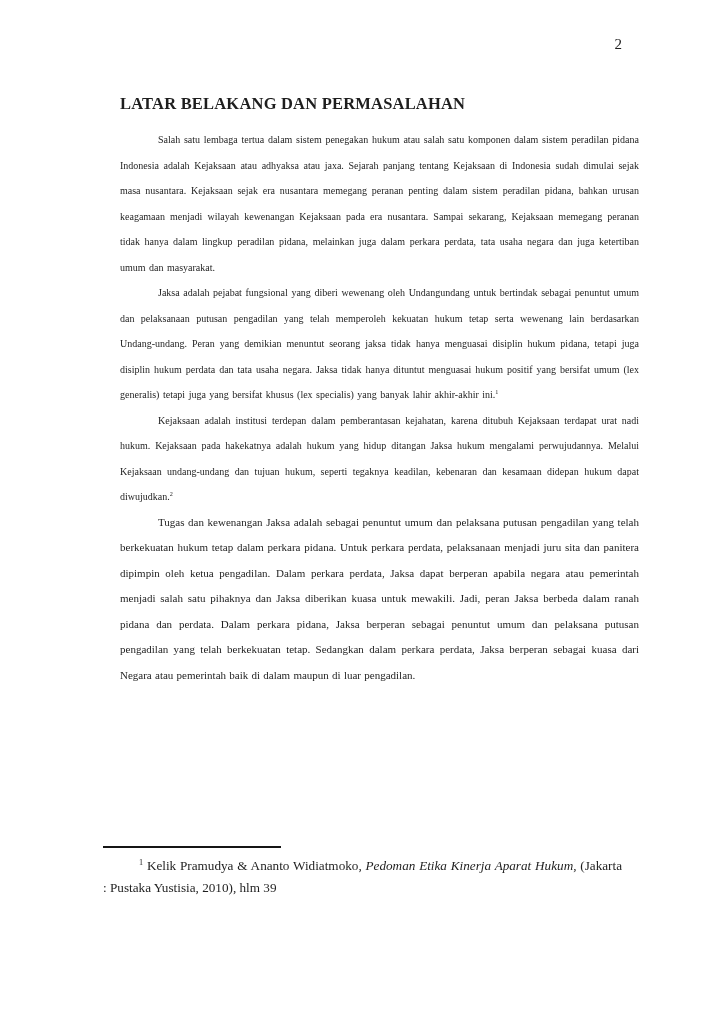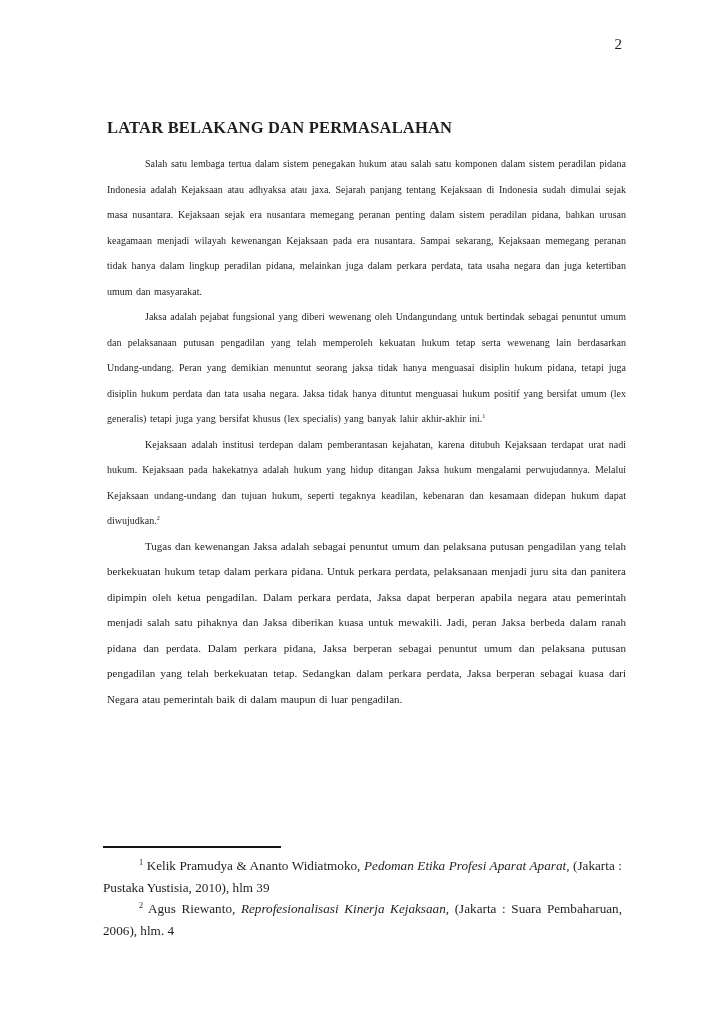--- a/index.html
+++ b/index.html
@@ -22,23 +22,22 @@
     top: 36px;
     left: 103px;
     width: 519px;
     text-align: right;
     font-size: 15px;
     padding-right: 2px;
   }
   .content {
     position: absolute;
     top: 94px;
-    left: 107px;
+    left: 120px;
     width: 519px;
-    margin-top: 24px;
   }
   .heading {
     margin: 0 0 13px 0;
     font-size: 16.5px;
     font-weight: bold;
     letter-spacing: 0.2px;
   }
   .para {
     margin: 0;
     text-align: justify;
@@ -94,18 +93,17 @@
         <p class="para"><span>Salah satu lembaga tertua dalam sistem penegakan hukum atau salah satu komponen dalam sistem peradilan pidana Indonesia adalah Kejaksaan atau adhyaksa atau jaxa. Sejarah panjang tentang Kejaksaan di Indonesia sudah dimulai sejak masa nusantara. Kejaksaan sejak era nusantara memegang peranan penting dalam sistem peradilan pidana, bahkan urusan keagamaan menjadi wilayah kewenangan Kejaksaan pada era nusantara. Sampai sekarang, Kejaksaan memegang peranan tidak hanya dalam lingkup peradilan pidana, melainkan juga dalam perkara perdata, tata usaha negara dan juga ketertiban umum dan masyarakat.</span></p>
         <p class="para"><span>Jaksa adalah pejabat fungsional yang diberi wewenang oleh Undangundang untuk bertindak sebagai penuntut umum dan pelaksanaan putusan pengadilan yang telah memperoleh kekuatan hukum tetap serta wewenang lain berdasarkan Undang-undang. Peran yang demikian menuntut seorang jaksa tidak hanya menguasai disiplin hukum pidana, tetapi juga disiplin hukum perdata dan tata usaha negara. Jaksa tidak hanya dituntut menguasai hukum positif yang bersifat umum (lex generalis) tetapi juga yang bersifat khusus (lex specialis) yang banyak lahir akhir-akhir ini.</span><sup>1</sup></p>
         <p class="para"><span>Kejaksaan adalah institusi terdepan dalam pemberantasan kejahatan, karena ditubuh Kejaksaan terdapat urat nadi hukum. Kejaksaan pada hakekatnya adalah hukum yang hidup ditangan Jaksa hukum mengalami perwujudannya. Melalui Kejaksaan undang-undang dan tujuan hukum, seperti tegaknya keadilan, kebenaran dan kesamaan didepan hukum dapat diwujudkan.</span><sup>2</sup></p>
         <p class="para para-small"><span>Tugas dan kewenangan Jaksa adalah sebagai penuntut umum dan pelaksana putusan pengadilan yang telah berkekuatan hukum tetap dalam perkara pidana. Untuk perkara perdata, pelaksanaan menjadi juru sita dan panitera dipimpin oleh ketua pengadilan. Dalam perkara perdata, Jaksa dapat berperan apabila negara atau pemerintah menjadi salah satu pihaknya dan Jaksa diberikan kuasa untuk mewakili. Jadi, peran Jaksa berbeda dalam ranah pidana dan perdata. Dalam perkara pidana, Jaksa berperan sebagai penuntut umum dan pelaksana putusan pengadilan yang telah berkekuatan tetap. Sedangkan dalam perkara perdata, Jaksa berperan sebagai kuasa dari Negara atau pemerintah baik di dalam maupun di luar pengadilan.</span></p>
       </div>
   </div>
 
   <div class="footnotes">
     <div class="footnote-rule"></div>
     <div>
-        <p class="footnote"><sup>1</sup><span> Kelik Pramudya &amp; Ananto Widiatmoko, </span><em>Pedoman Etika Profesi Aparat Aparat</em><span>, (Jakarta : Pustaka Yustisia, 2010), hlm 39</span></p>
-        <p class="footnote"><sup>2</sup><span> Agus Riewanto, </span><em>Reprofesionalisasi Kinerja Kejaksaan</em><span>, (Jakarta : Suara Pembaharuan, 2006), hlm. 4</span></p>
+        <p class="footnote"><sup>1</sup><span> Kelik Pramudya &amp; Ananto Widiatmoko, </span><em>Pedoman Etika Kinerja Aparat Hukum</em><span>, (Jakarta : Pustaka Yustisia, 2010), hlm 39</span></p>
       </div>
   </div>
 
 </div>
 
 </body></html>

